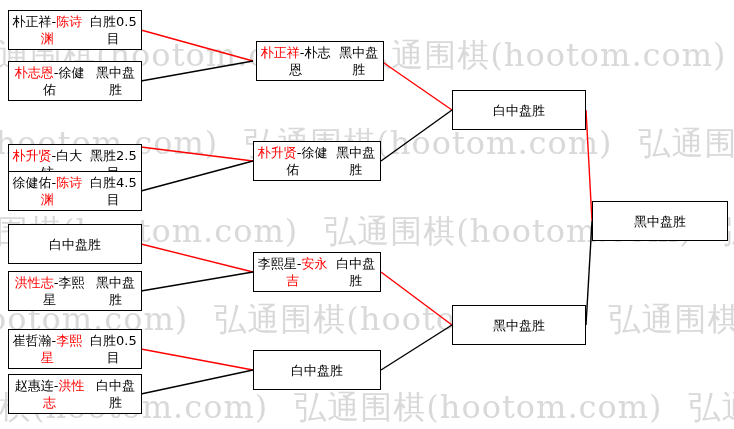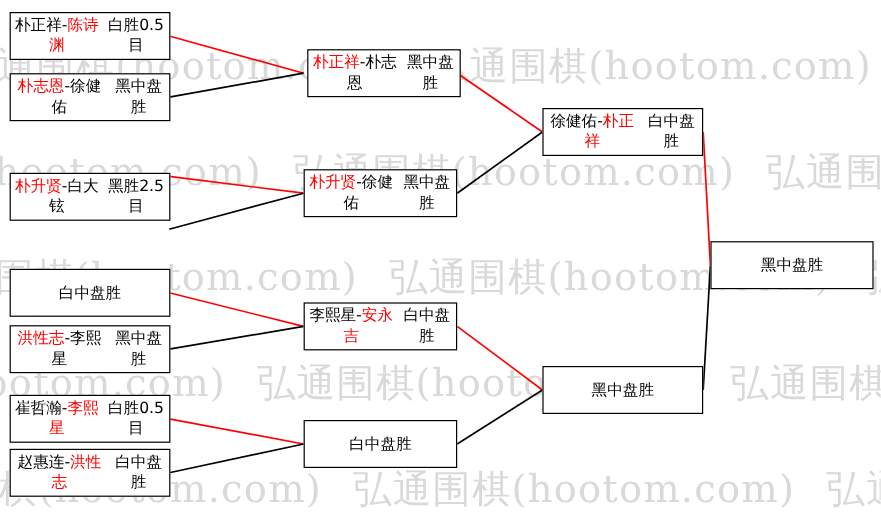--- a/index.html
+++ b/index.html
@@ -74,20 +74,24 @@
     <div>白胜0.5目</div>
   </div>
   <div class="match" id="b2">
     <div><span class="w">朴志恩</span><span>-</span><span class="">徐健佑</span></div>
     <div>黑中盘胜</div>
   </div>
   <div class="match" id="b3">
     <div><span class="w">朴升贤</span><span>-</span><span class="">白大铉</span></div>
     <div>黑胜2.5目</div>
   </div>
+  <div class="match" id="b4">
+    <div><span class="">徐健佑</span><span>-</span><span class="w">陈诗渊</span></div>
+    <div>白胜4.5目</div>
+  </div>
   <div class="match" id="b5">
     <div>白中盘胜</div>
   </div>
   <div class="match" id="b6">
     <div><span class="w">洪性志</span><span>-</span><span class="">李熙星</span></div>
     <div>黑中盘胜</div>
   </div>
   <div class="match" id="b7">
     <div><span class="">崔哲瀚</span><span>-</span><span class="w">李熙星</span></div>
     <div>白胜0.5目</div>
@@ -107,21 +111,20 @@
   </div>
   <div class="match" id="q3">
     <div><span class="">李熙星</span><span>-</span><span class="w">安永吉</span></div>
     <div>白中盘胜</div>
   </div>
   <div class="match" id="q4">
     <div>白中盘胜</div>
   </div>
 
   <div class="match" id="s1">
-    <div><span class="">徐健佑</span><span>-</span><span class="w">朴正祥</span></div>
     <div>白中盘胜</div>
   </div>
   <div class="match" id="s2">
     <div>黑中盘胜</div>
   </div>
 
   <div class="match" id="f1">
     <div>黑中盘胜</div>
   </div>
 

